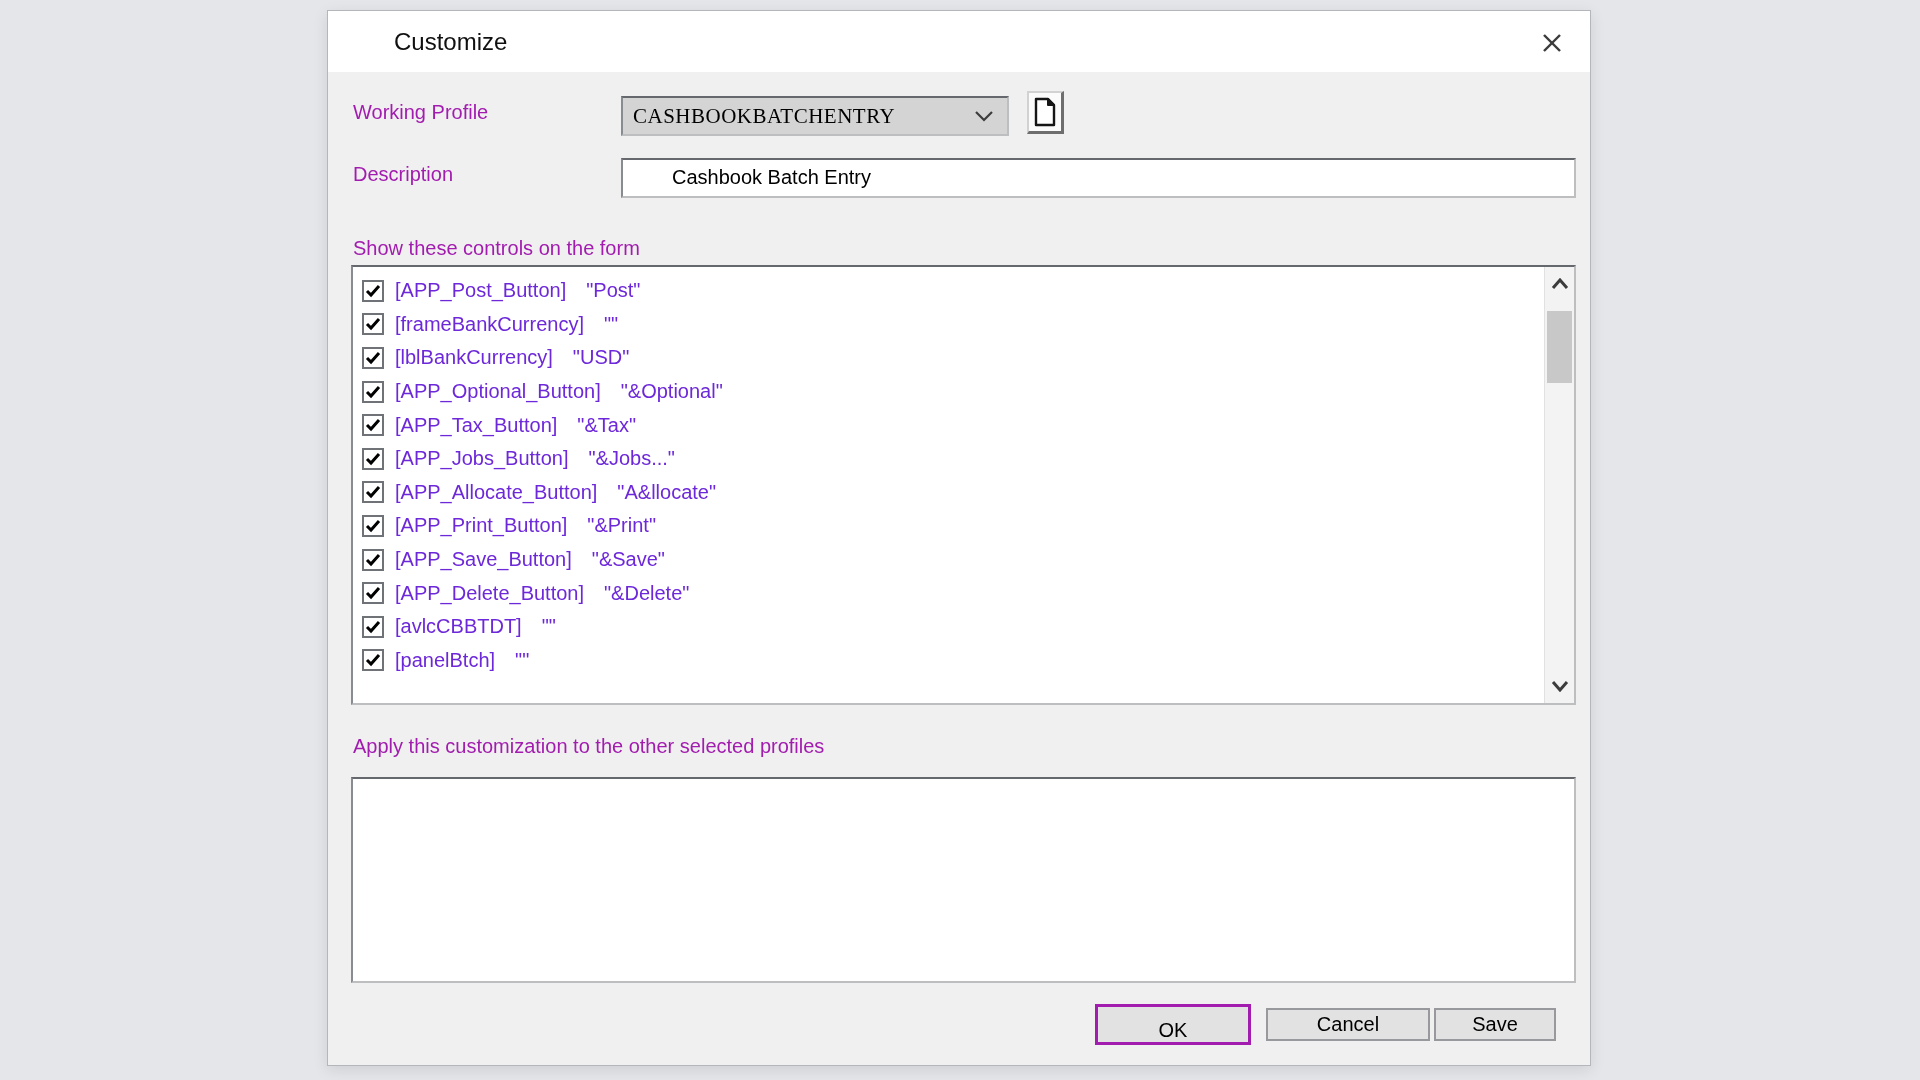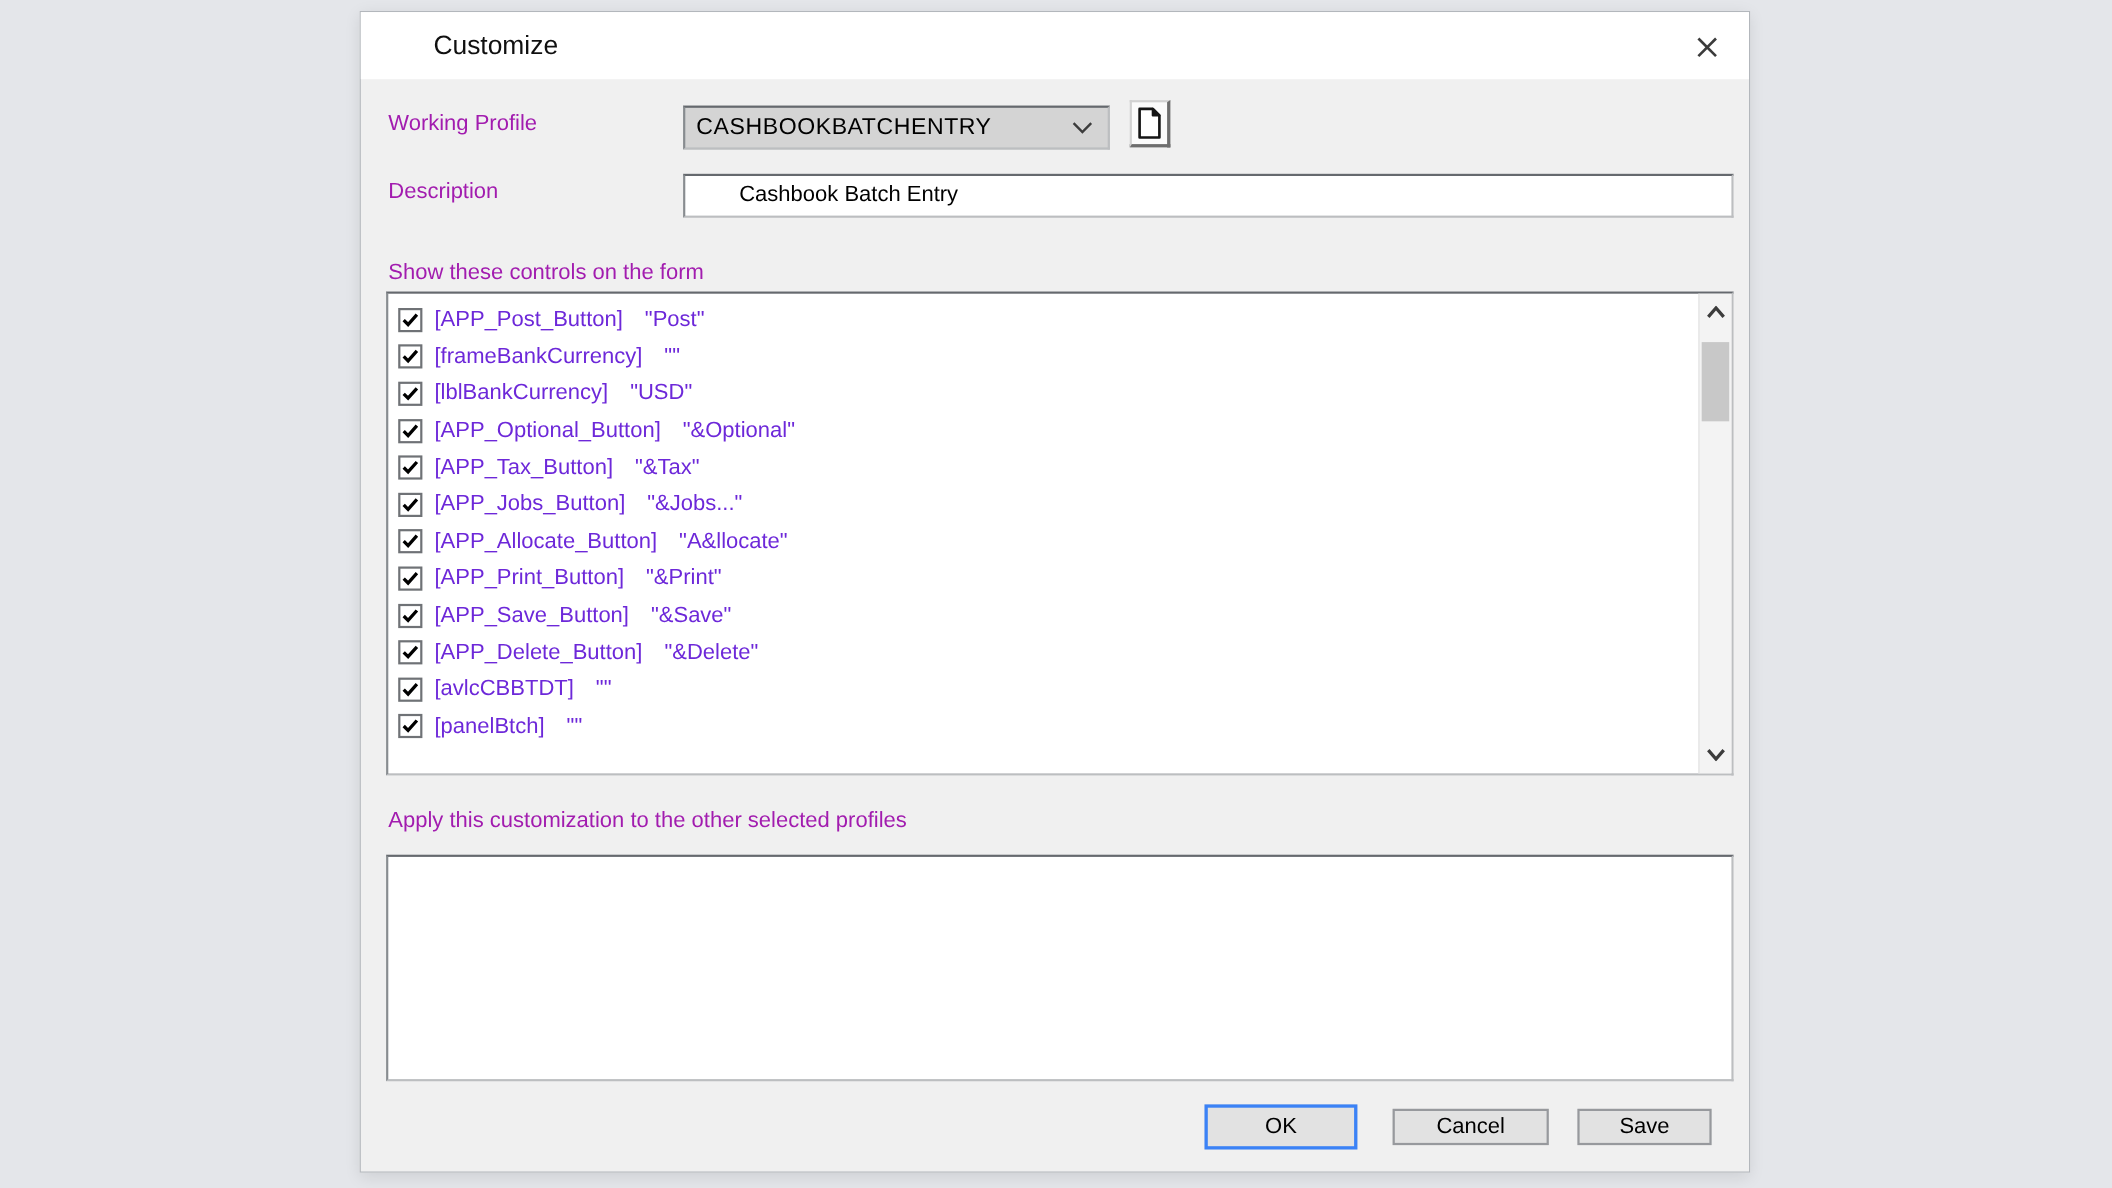--- a/index.html
+++ b/index.html
@@ -31,21 +31,21 @@
   
   .sunken {
     border-top:2px solid #65696e;
     border-left:2px solid #888c90;
     border-right:2px solid #bcbec0;
     border-bottom:2px solid #bcbec0;
   }
 
   .combobox {
     position:absolute; left:293px; top:85px; width:388px; height:40px;
-    background:#d4d4d4; cursor:default;
+    background:#d4d4d4; cursor:default;font-family:Liberation Serif, serif;
   }
   .combobox .cb-text {
     position:absolute; left:10px; top:0; line-height:36px; font-size:21px;
     letter-spacing:0.5px; color:#000;
   }
   .combobox .cb-arrow { position:absolute; right:12px; top:10px; }
 
   .icon-btn {
     position:absolute; left:699px; top:80px; width:37px; height:43px;
     background:#fbfbfb; cursor:pointer;
@@ -97,22 +97,22 @@
   .applybox {
     position:absolute; left:23px; top:766px; width:1225px; height:206px;
     background:#ffffff;
   }
 
   .btn {
     position:absolute; font-size:20px; color:#000; text-align:center;
     background:#e2e2e2; cursor:pointer;
     display:flex; align-items:center; justify-content:center;
   }
-  .btn-ok     { left:767px;  top:993px; width:139px; height:41px; border:3px solid #3b82f6; }
-  .btn-cancel { left:938px;  top:997px; width:142px; height:33px; border:2px solid #97999d; }
+  .btn-ok     { left:767px;  top:993px; width:156px; height:41px; border:3px solid #a21caf;align-items:flex-end; }
+  .btn-cancel { left:938px;  top:997px; width:164px; height:33px; border:2px solid #97999d; }
   .btn-save   { left:1106px; top:997px; width:122px; height:33px; border:2px solid #97999d; }
 </style>
 </head>
 <body>
 
 <div class="canvas">
   <div class="dialog">
 
     <div class="titlebar">
       <span class="title">Customize</span>

